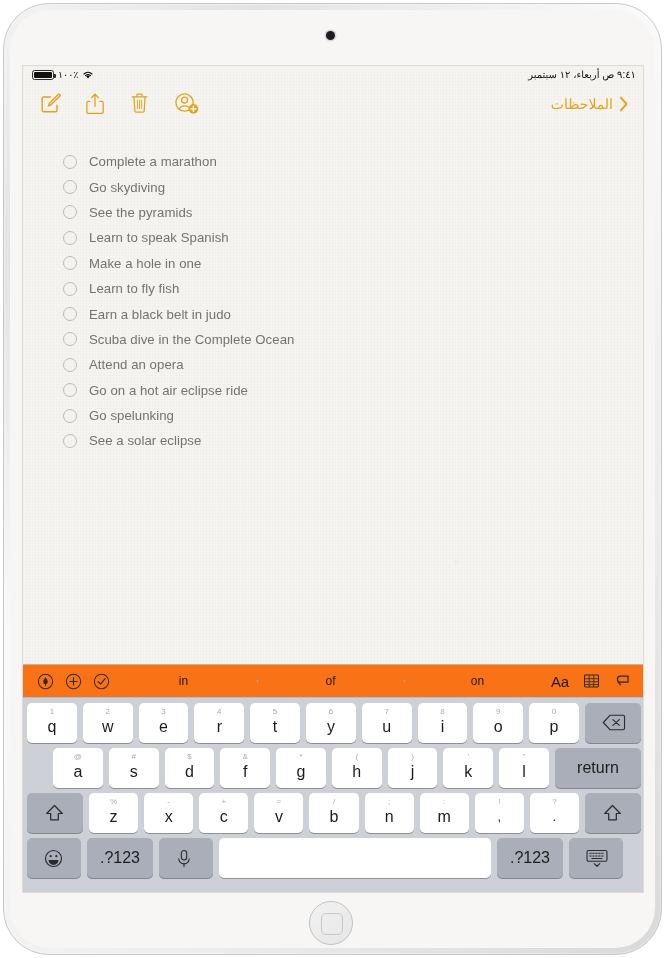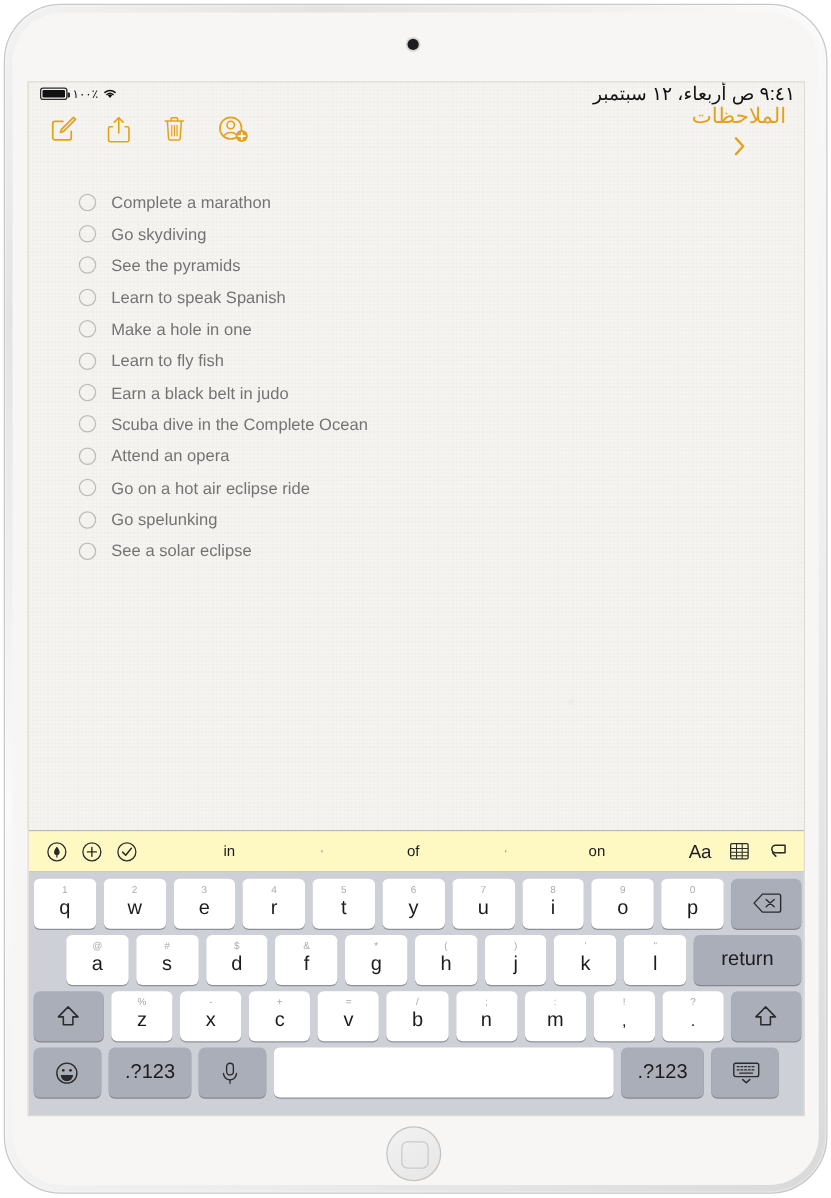--- a/index.html
+++ b/index.html
@@ -83,33 +83,33 @@
     display:flex; align-items:center;
   }
   .battery::after{
     content:""; position:absolute; right:-3px; top:3px;
     width:1.6px; height:4px; background:#2b2b2b; border-radius:0 1px 1px 0;
   }
   .battery .fill { width:18px; height:6px; background:#111; margin-left:1px; border-radius:1px; }
   .battery-pct { font-size:9.5px; letter-spacing:.2px; }
   .wifi { width:12px; height:10px; position:relative; }
   .wifi svg { display:block; }
-  .sb-datetime { font-size:15px; white-space:nowrap; }
+  .sb-datetime { font-size:10px; white-space:nowrap; }
 
   
   #navbar {
     position:absolute; left:0; top:17px; width:622px; height:42px;
     display:flex; align-items:center; justify-content:space-between;
     padding: 0 16px;
   }
   .nav-icons { display:flex; align-items:center; gap:21px; }
   .nav-icon { width:24px; height:26px; cursor:pointer; display:block; }
   .notes-back {
     display:flex; align-items:center; gap:5px;
-    color:#e3a21a; font-size:17px; cursor:pointer;flex-direction:column;
+    color:#e3a21a; font-size:14px; cursor:pointer;
   }
   .notes-back .label { color:#e3a21a; }
   .chev { width:11px; height:18px; }
 
   
   #note {
     position:absolute; left:0; top:59px; width:622px; height:541px;
     padding: 24px 40px 0 40px;
   }
   #note-title {
@@ -129,21 +129,21 @@
   .check-label { font-size:13.2px; color:#737373; letter-spacing:.05px; }
 
   
   #keyboard {
     position:absolute; left:0; bottom:0; width:622px; height:228px;
     background:#cdd0d6;
     border-top:1px solid #b6b9bf;
   }
   #kb-toolbar {
     height:33px; display:flex; 
-    padding: 0 14px; background:#fef9c3;
+    padding: 0 14px; background:#f97316;
     border-bottom:1px solid #b9bcc2;
   }
   .tb-left { display:flex; align-items:center; gap:11px; }
   .tb-icon { width:17px; height:17px; cursor:pointer; display:block; }
   .tb-predict { flex:1; display:flex; align-items:center; height:100%; }
   .predict-cell {
     flex:1; text-align:center; font-size:12px; color:#1c1c1e;
     cursor:pointer; position:relative;
   }
   .predict-cell + .predict-cell::before {

